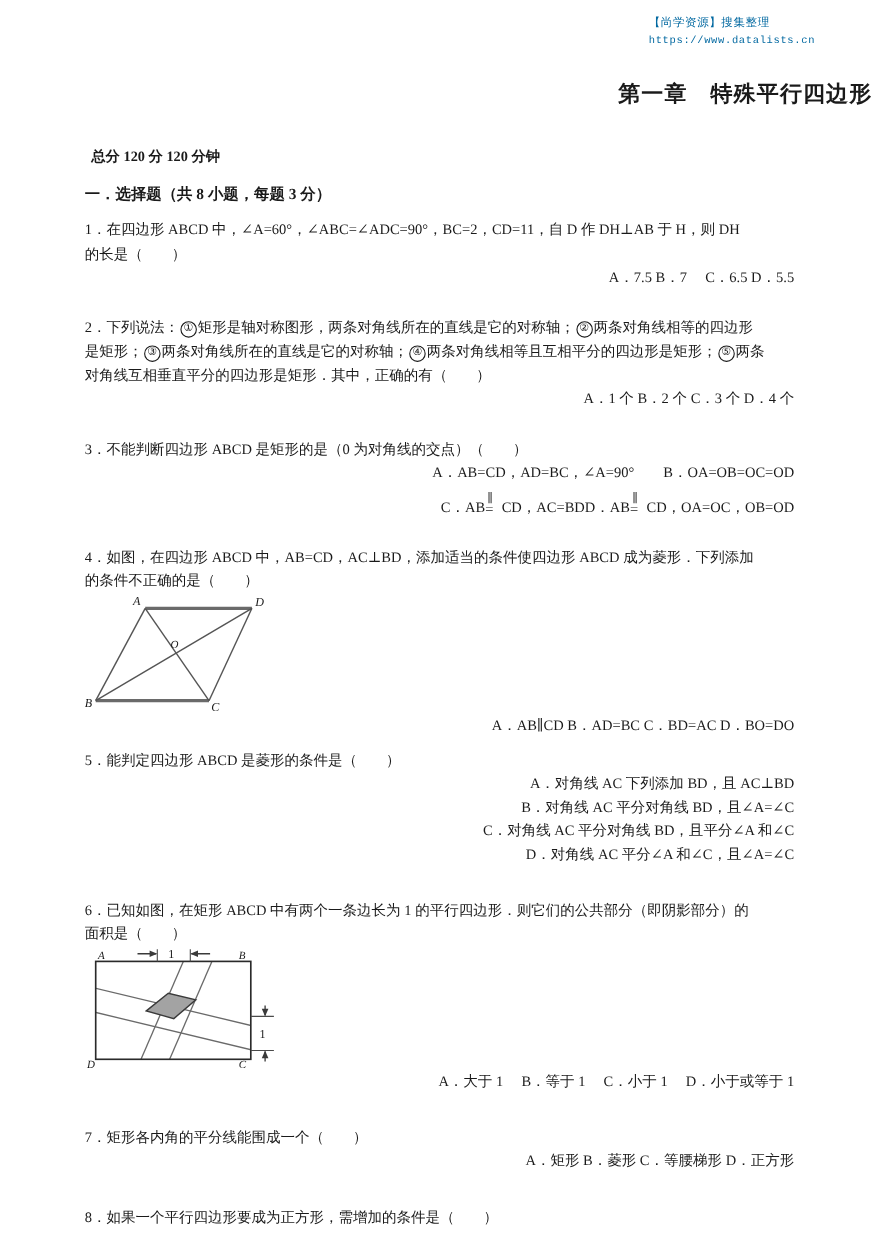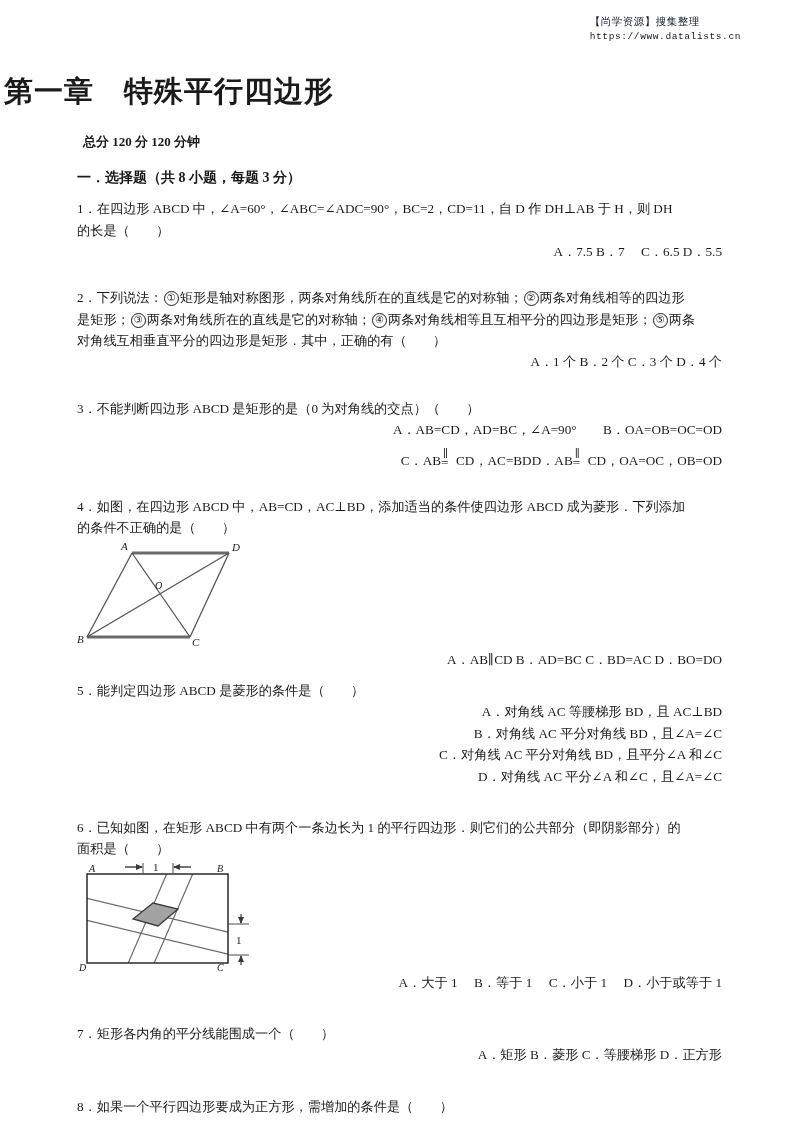--- a/index.html
+++ b/index.html
@@ -19,43 +19,43 @@
     position: absolute;
     left: 0; top: 0;
     width: 793px;
     height: 1122px;
   }
   .watermark {
     position: absolute;
     right: 52px;
     top: 14px;
     text-align: left;
-    color: #0f172a;
+    color: #0369a1;
     line-height: 1.5;
     user-select: none;
   }
   .watermark .wm-line1 {
     font-family: "Liberation Sans", sans-serif;
     font-size: 10.5px;
     letter-spacing: 0.5px;
     display: block;
   }
   .watermark .wm-line2 {
     font-family: Liberation Mono, monospace;
     font-size: 9.5px;
     letter-spacing: 0.6px;
     display: block;
   }
   h1.doc-title {
     position: absolute;
-    left: 4px; right: 0;
+    left: 16px; right: 0;
     top: 72px;
     margin: 0;
-    text-align: left;
-    font-size: 29px;
+    text-align: right;
+    font-size: 20px;
     font-weight: bold;
     letter-spacing: 1px;
     font-family: "Liberation Serif", "DejaVu Serif", serif;
   }
   .content {
     position: absolute;
     left: 77px;
     top: 132px;
     width: 645px;
   }
@@ -180,21 +180,21 @@
           <text x="0" y="104" font-family="Liberation Serif, serif" font-size="11" font-style="italic" fill="#1a1a1a">B</text>
           <text x="115" y="107" font-family="Liberation Serif, serif" font-size="11" font-style="italic" fill="#1a1a1a">C</text>
         </svg>
       </div>
 
       <div class="opt">A．AB∥CD B．AD=BC  C．BD=AC  D．BO=DO</div>
     </div>
 
     <div class="q">
       <div class="q-stem">5．能判定四边形 ABCD 是菱形的条件是（　　）</div>
-      <div class="opt">A．对角线 AC 等腰梯形 BD，且 AC⊥BD</div>
+      <div class="opt">A．对角线 AC 下列添加 BD，且 AC⊥BD</div>
       <div class="opt">B．对角线 AC 平分对角线 BD，且∠A=∠C</div>
       <div class="opt">C．对角线 AC 平分对角线 BD，且平分∠A 和∠C</div>
       <div class="opt">D．对角线 AC 平分∠A 和∠C，且∠A=∠C</div>
     </div>
 
     <div class="gap-lg"></div>
 
     <div class="q">
       <div class="q-stem">6．已知如图，在矩形 ABCD 中有两个一条边长为 1 的平行四边形．则它们的公共部分（即阴影部分）的</div>
       <div class="q-stem">面积是（　　）</div>

